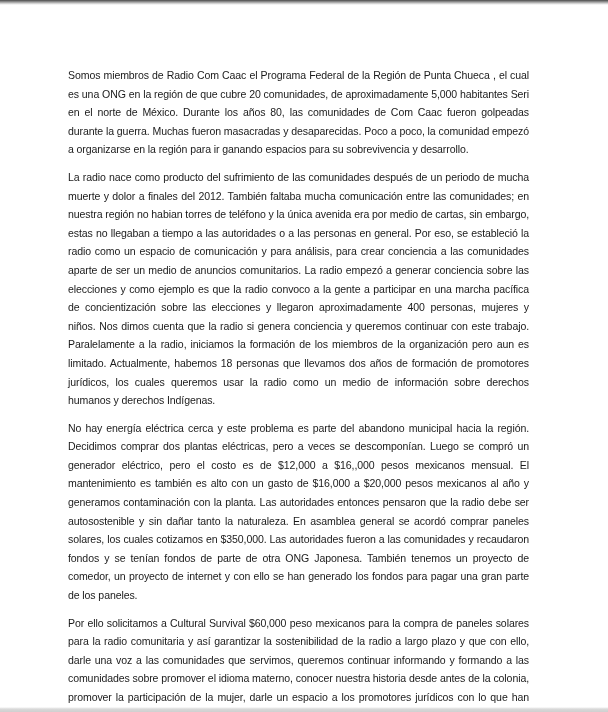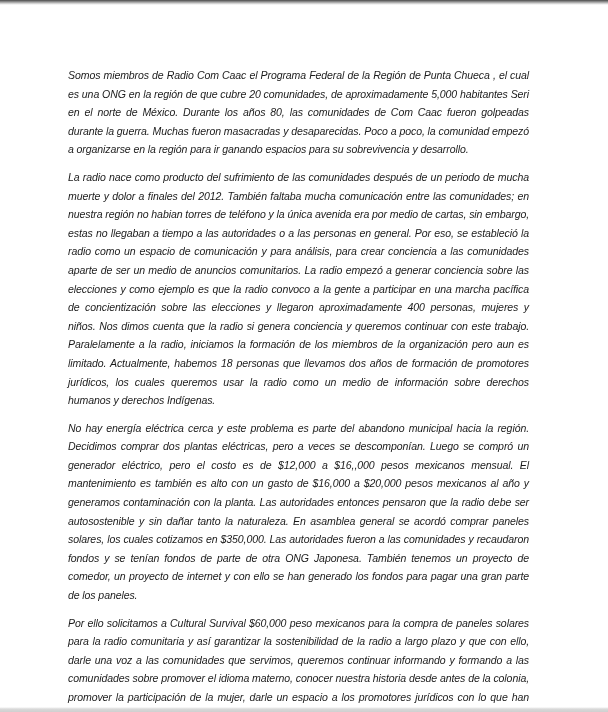--- a/index.html
+++ b/index.html
@@ -19,21 +19,20 @@
   .page {
     position:absolute; left:68px; top:66px; width:473px;
     color:#1a1a1a;
     font-size:10.55px;
     line-height:18.6px;
     letter-spacing:-0.1px;
   }
   .page p {
     margin:0 12px 9px 0;
     text-align:justify;
-    font-style:italic;
   }
 </style>
 </head>
 <body>
 
 <div class="top-edge"></div>
 
 <div class="page">
   <p>Somos miembros de Radio Com Caac el Programa Federal de la Región de Punta Chueca , el cual  es una ONG en la región de  que cubre 20 comunidades, de aproximadamente 5,000 habitantes Seri en el norte de México.  Durante los años 80, las comunidades de Com Caac fueron golpeadas durante la guerra.  Muchas fueron masacradas y desaparecidas.  Poco a poco, la comunidad empezó a organizarse en la región para ir ganando espacios para su sobrevivencia y desarrollo.</p>
   <p>La radio nace como producto del sufrimiento de las comunidades después de un periodo de mucha muerte y dolor a finales del 2012.  También faltaba mucha comunicación entre las comunidades; en nuestra región no habian torres de teléfono y la única avenida era por medio de cartas, sin embargo, estas no llegaban a tiempo a las autoridades o a las personas en general. Por eso, se estableció la radio como un espacio de comunicación y para análisis, para crear conciencia a las comunidades aparte de ser un medio de anuncios comunitarios.  La radio empezó a generar conciencia sobre las elecciones y como ejemplo es que la radio convoco a la gente a participar en una marcha pacífica de concientización sobre las elecciones y llegaron aproximadamente 400 personas, mujeres y niños.  Nos dimos cuenta que la radio si genera conciencia y queremos continuar con este trabajo.  Paralelamente a la radio, iniciamos la formación de los miembros de la organización pero aun es limitado.  Actualmente, habemos 18 personas que llevamos  dos años de formación de promotores jurídicos, los cuales queremos usar la radio como un medio de información sobre derechos humanos y derechos Indígenas.</p>

